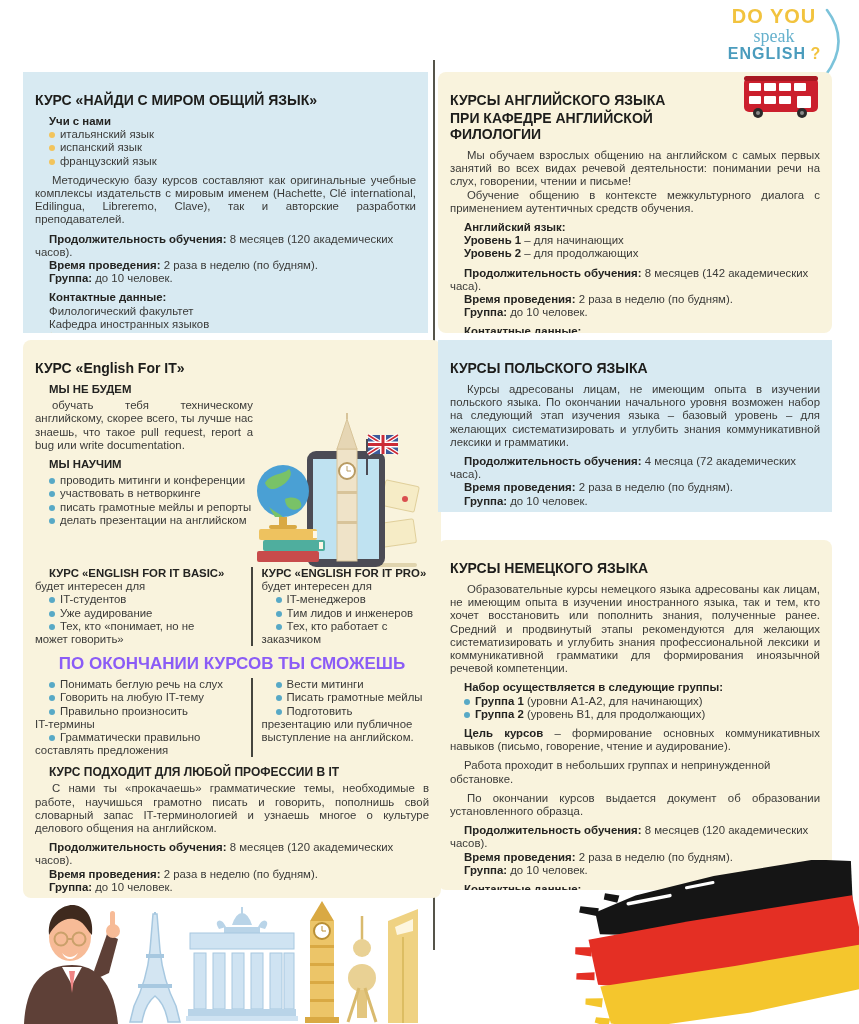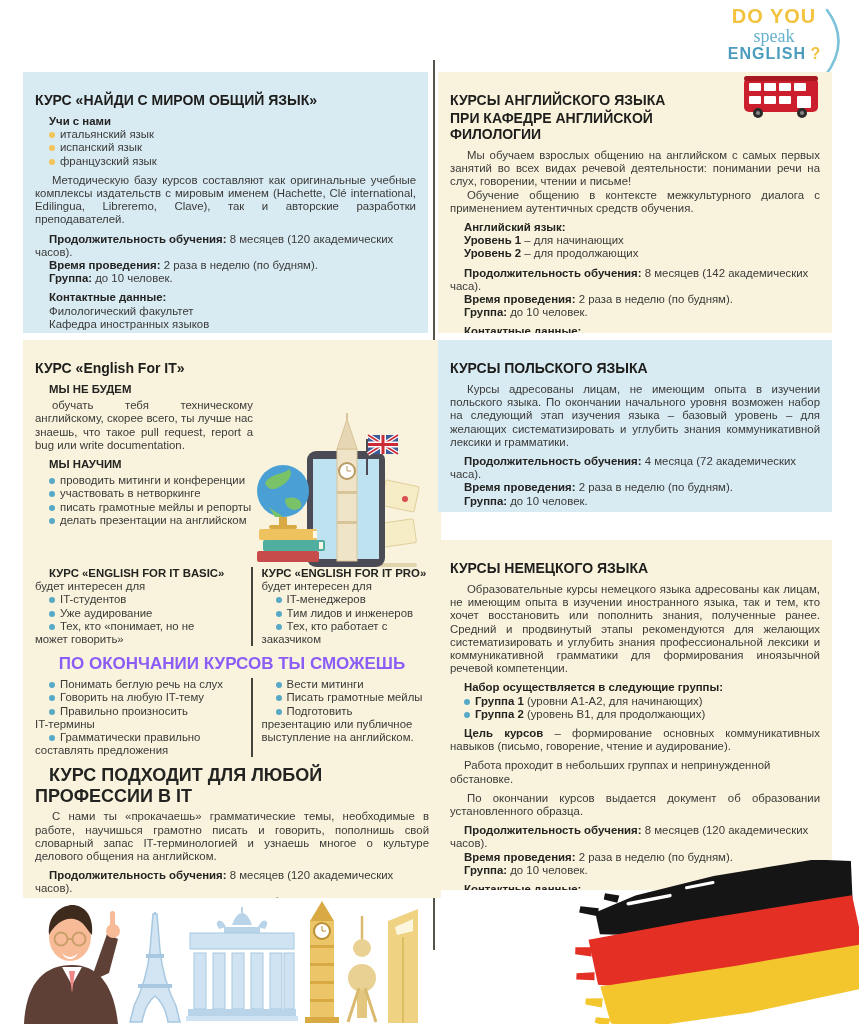--- a/index.html
+++ b/index.html
@@ -1,37 +1,37 @@
 <!DOCTYPE html>
 <html><head>
 <meta charset="utf-8">
 <style>
   html,body{margin:0;padding:0;}
   body{width:859px;height:1024px;background:#ffffff;font-family:"Liberation Sans", sans-serif;position:relative;overflow:hidden;}
   .card{position:absolute;box-sizing:border-box;padding:15px 12px;overflow:hidden;}
   .c-blue{background:#d8eaf2;}
-  .c-cream{background:#f9f3dd;}
+  .c-cream{background:#f9f3dd;border-radius:8px;}
   .title{font-size:14px;font-weight:bold;color:#1d1d1b;margin:5px 0 7px 0;line-height:16px;}
   p{margin:0;font-size:11.4px;line-height:13.2px;color:#3a3a38;}
   .just{text-align:justify;text-indent:17px;}
   .ind{text-indent:14px;}
   .b{font-weight:bold;color:#232321;}
   .gap{height:6px;}
   .gap-s{height:3px;}
   .bullet{text-indent:14px;}
   .dot{display:inline-block;width:6px;height:6px;border-radius:50%;margin-right:5px;text-indent:0;}
   .dot-y{background:#f2c45c;}
   .dot-b{background:#58a9c6;}
   .cicon{display:inline-block;vertical-align:-2px;margin-right:4px;text-indent:0;}
   .cols{display:flex;justify-content:flex-end;}
   .col-l{width:55%;}
   .col-r{width:45%;padding-left:9px;box-sizing:border-box;}
   .vline{width:2px;background:#45453e;}
   .center-head{text-align:center;font-weight:bold;color:#8b5cf6;font-size:17px;margin:2px 0 4px 0;}
-  .sec-head{font-weight:bold;color:#232321;font-size:18px;text-indent:14px;margin:2px 0 3px 0;}
+  .sec-head{font-weight:bold;color:#232321;font-size:12px;text-indent:14px;margin:2px 0 3px 0;}
   #v-divider{position:absolute;left:433px;top:60px;width:2px;height:890px;background:#55544a;}
   
   #logo{position:absolute;right:26px;top:6px;width:118px;text-align:center;line-height:1;}
   #logo .l1{font-weight:bold;font-size:20px;color:#f2c33e;letter-spacing:1px;}
   #logo .l2{font-family:"Liberation Serif", serif;font-size:18px;color:#66b1cd;margin:1px 0;}
   #logo .l3 .en{font-weight:bold;font-size:16px;color:#4b9cbd;letter-spacing:1px;}
   #logo .l3 .qm{font-weight:bold;font-size:16px;color:#f2c33e;}
   #logo-arc{position:absolute;right:-16px;top:2px;}
   
   .art{position:absolute;}

